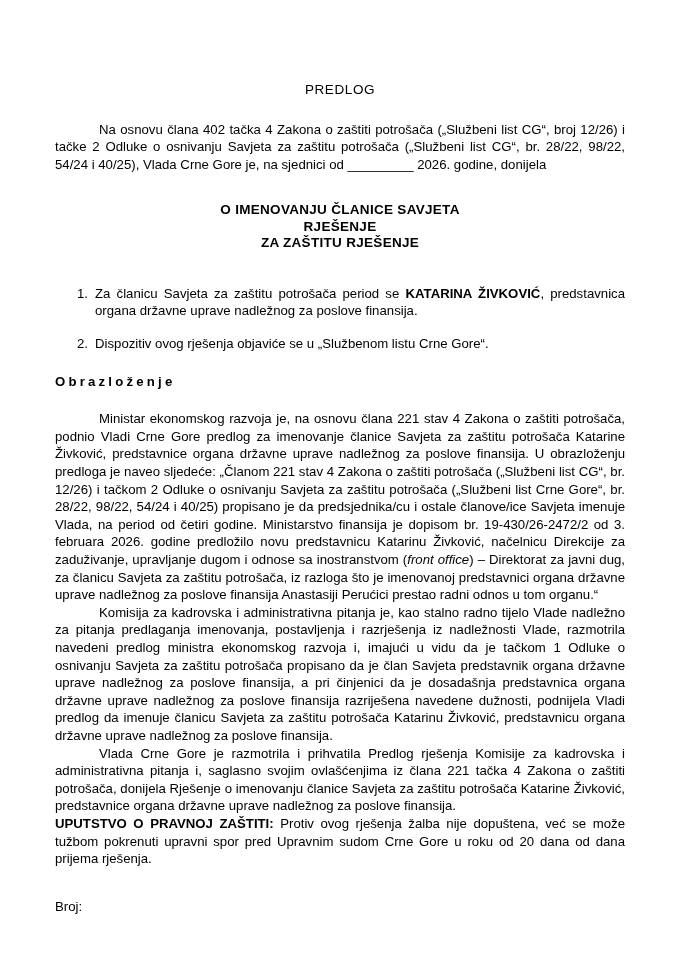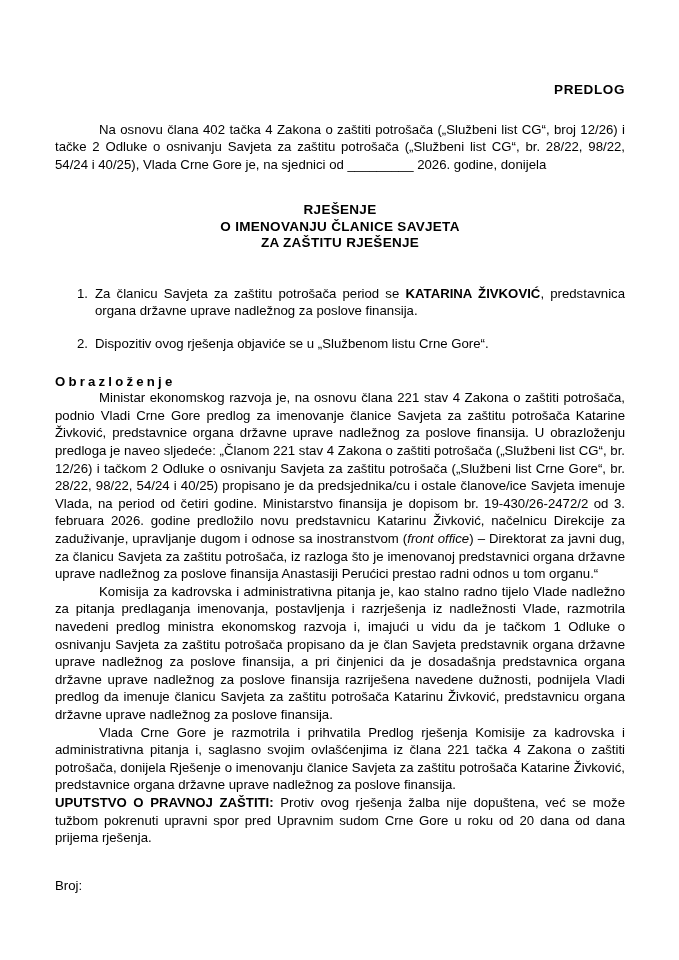--- a/index.html
+++ b/index.html
@@ -21,22 +21,22 @@
     overflow: hidden;
   }
   .content {
     position: absolute;
     left: 55px;
     top: 0;
     width: 570px;
   }
 
   .doc-label {
-    text-align: right;
-    font-weight: bold;
+    text-align: center;
+    font-weight: normal;
     font-size: 13.5px;
     letter-spacing: 0.6px;
     padding-top: 83px;
     line-height: 1.0;
   }
 
   .para {
     font-size: 13.2px;
     line-height: 17.6px;
     text-align: justify;
@@ -94,20 +94,21 @@
 
   .obrazlozenje {
     text-align: left;
     font-weight: bold;
     font-size: 13.2px;
     letter-spacing: 3.2px;
     margin-top: 22px;
   }
 
   .body-block {
+    margin-top: 21px;
   }
   .body-block .para {
     margin-bottom: 0;
   }
 
   .instr {
     font-size: 13.2px;
     line-height: 17.6px;
     text-align: justify;
   }
@@ -124,22 +125,22 @@
 <div class="page">
   <div class="content">
 
     <div class="doc-label">PREDLOG</div>
 
     <div class="intro-block">
       <p class="para indent">Na osnovu člana 402 tačka 4 Zakona o zaštiti potrošača („Službeni list CG“, broj 12/26) i tačke 2 Odluke o osnivanju Savjeta za zaštitu potrošača („Službeni list CG“, br. 28/22, 98/22, 54/24 i 40/25), Vlada Crne Gore je, na sjednici od _________ 2026. godine, donijela</p>
     </div>
 
     <div class="title-block">
+      <div>O IMENOVANJU ČLANICE SAVJETA</div>
       <div>RJEŠENJE</div>
-      <div>O IMENOVANJU ČLANICE SAVJETA</div>
       <div>ZA ZAŠTITU RJEŠENJE</div>
     </div>
 
     <ul class="list">
       <li>
         <span class="num">1.</span><span>Za članicu Savjeta za zaštitu potrošača period se </span><span class="bold">KATARINA ŽIVKOVIĆ</span><span>, predstavnica organa državne uprave nadležnog za poslove finansija.</span>
       </li>
       <li>
         <span class="num">2.</span><span>Dispozitiv ovog rješenja objaviće se u „Službenom listu Crne Gore“.</span>
       </li>

